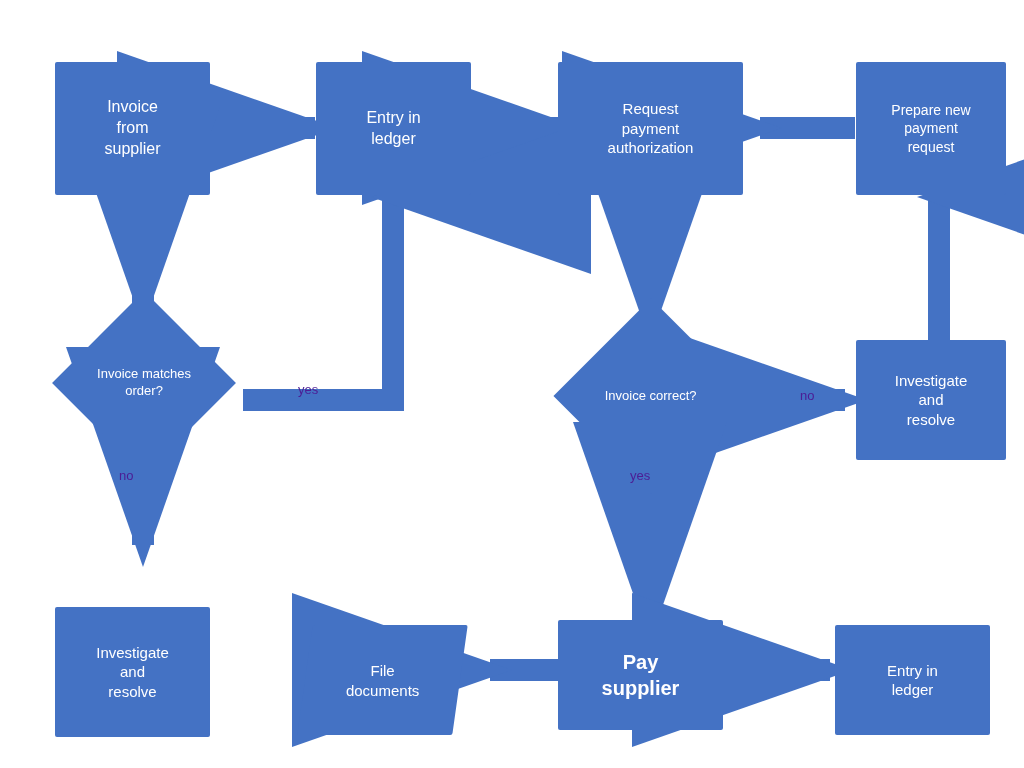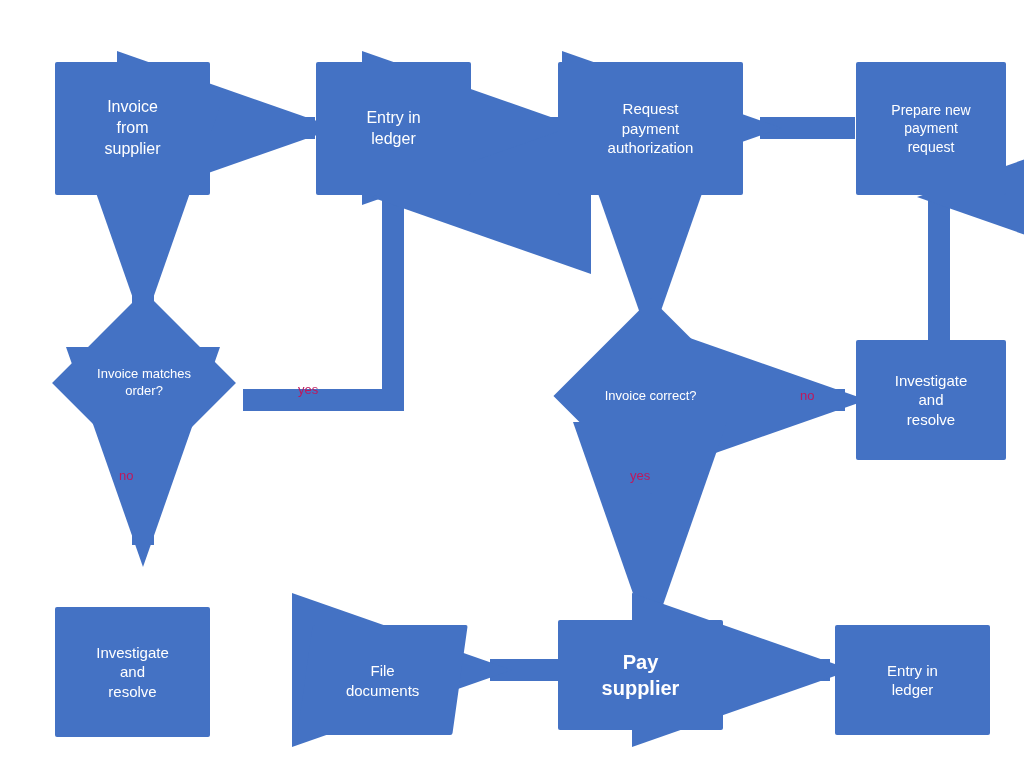--- a/index.html
+++ b/index.html
@@ -55,21 +55,21 @@
     .arrows-svg {
       position: absolute;
       top: 0;
       left: 0;
       width: 1024px;
       height: 768px;
       pointer-events: none;
     }
     .label {
       position: absolute;
-      color: #be185d;
+      color: #4c1d95;
       font-size: 13px;
       font-weight: normal;
     }
   </style>
 </head>
 <body>
 
 <div class="flowchart">
 
   <svg class="arrows-svg">

